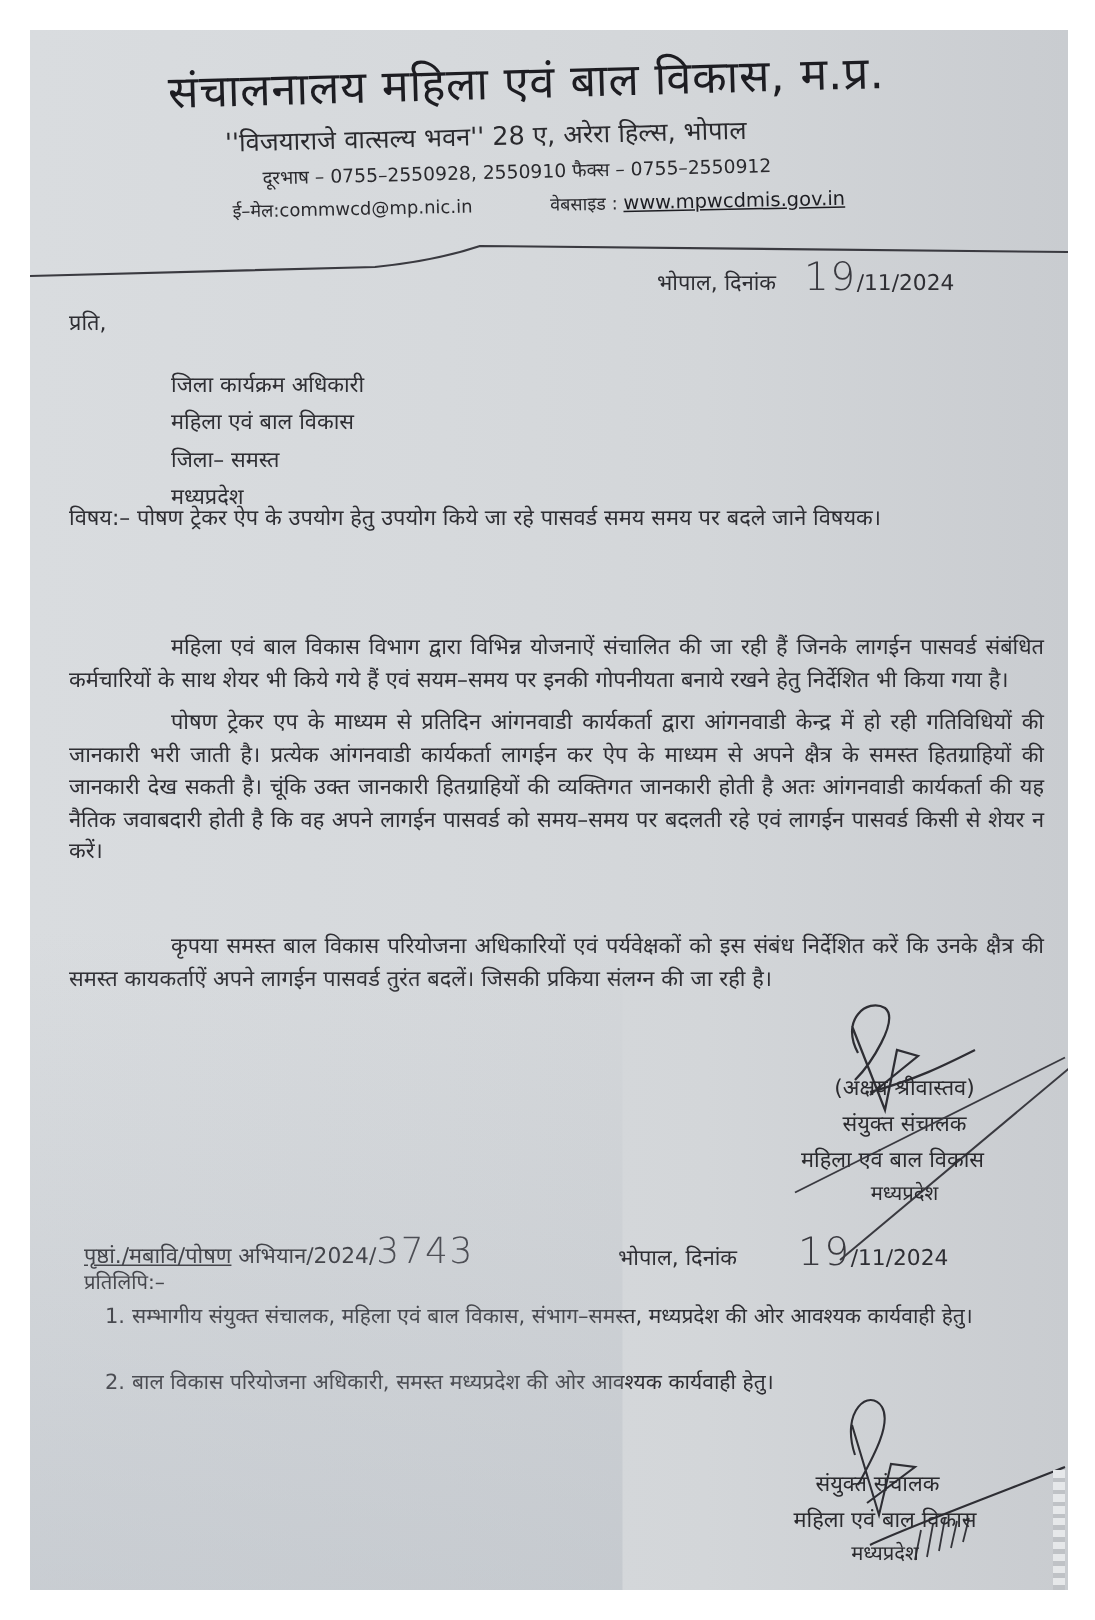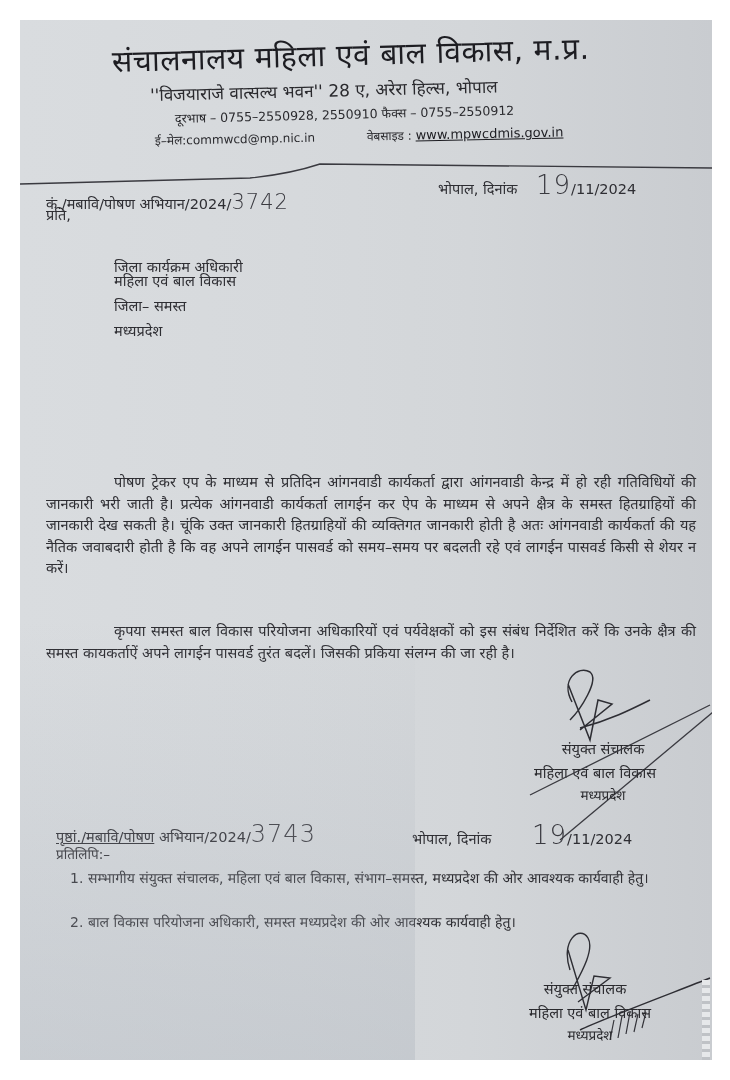--- a/index.html
+++ b/index.html
@@ -56,46 +56,51 @@
     <span>ई–मेल:commwcd@mp.nic.in</span>
     <span class="web">
       <span>वेबसाइड :</span>
       <a>www.mpwcdmis.gov.in</a>
     </span>
   </div>
   <svg class="abs sep-line" viewBox="0 0 692 50" preserveAspectRatio="none">
     <path d="M0 36 L230 30 Q 270 26 300 16 L692 20" stroke="#3a3a40" stroke-width="1.4" fill="none"></path>
   </svg>
 
-  <div class="abs ref body-text">
-    <span>कं./मबावि/पोषण अभियान/2024/</span><span class="hand">3742</span>
-  </div>
   <div class="abs date body-text">
     <span>भोपाल, दिनांक</span>
     <span class="hand" style="margin-left:14px;font-size:26px;">19</span><span>/11/2024</span>
   </div>
 
   <div class="abs prati body-text">प्रति,</div>
-  <div class="abs addr-line body-text" style="top:236px">जिला कार्यक्रम अधिकारी</div>
+  <div class="abs addr-line body-text" style="top:225px">जिला कार्यक्रम अधिकारी</div>
   <div class="abs addr-line body-text" style="top:250px">महिला एवं बाल विकास</div>
   <div class="abs addr-line body-text" style="top:275px">जिला– समस्त</div>
   <div class="abs addr-line body-text" style="top:300px">मध्यप्रदेश</div>
 
+  <div class="abs subject body-text">
+    <span>विषय:–</span>
+    <span>पोषण ट्रेकर ऐप के उपयोग हेतु उपयोग किये जा रहे पासवर्ड समय समय पर बदले जाने विषयक।</span>
+  </div>
 
+  <div class="abs para body-text" style="top:402px">
+    <span class="indent"></span><span>महिला एवं बाल विकास विभाग द्वारा विभिन्न योजनाऐं संचालित की जा रही हैं जिनके लागईन पासवर्ड संबंधित कर्मचारियों के साथ शेयर भी किये गये हैं एवं सयम–समय पर इनकी गोपनीयता बनाये रखने हेतु निर्देशित भी किया गया है।</span>
+  </div>
   <div class="abs para body-text" style="top:452px">
     <span class="indent"></span><span>पोषण ट्रेकर एप के माध्यम से प्रतिदिन आंगनवाडी कार्यकर्ता द्वारा आंगनवाडी केन्द्र में हो रही गतिविधियों की जानकारी भरी जाती है। प्रत्येक आंगनवाडी कार्यकर्ता लागईन कर ऐप के माध्यम से अपने क्षैत्र के समस्त हितग्राहियों की जानकारी देख सकती है। चूंकि उक्त जानकारी हितग्राहियों की व्यक्तिगत जानकारी होती है अतः आंगनवाडी कार्यकर्ता की यह नैतिक जवाबदारी होती है कि वह अपने लागईन पासवर्ड को समय–समय पर बदलती रहे एवं लागईन पासवर्ड किसी से शेयर न करें।</span>
   </div>
   <div class="abs para body-text" style="top:601px">
     <span class="indent"></span><span>कृपया समस्त बाल विकास परियोजना अधिकारियों एवं पर्यवेक्षकों को इस संबंध निर्देशित करें कि उनके क्षैत्र की समस्त कायकर्ताऐं अपने लागईन पासवर्ड तुरंत बदलें। जिसकी प्रकिया संलग्न की जा रही है।</span>
   </div>
 
   <svg class="scribble" style="left:530px;top:640px;width:180px;height:110px" viewBox="0 0 180 110">
     <path d="M22 42 C 10 20, 28 5, 40 12 C 50 20, 30 50, 20 60 M18 24 L40 80 L48 40 L62 44 L30 70 M30 68 C 60 60, 80 50, 100 40" stroke="#2e2e34" stroke-width="1.5" fill="none"></path>
     <path d="M10 180 L175 42" stroke="#3a3a40" stroke-width="1.3" fill="none"></path>
   </svg>
+  <div class="abs sig" style="left:498px;top:694px;width:170px">(अक्षय श्रीवास्तव)</div>
   <div class="abs sig" style="left:498px;top:718px;width:170px">संयुक्त संचालक</div>
   <div class="abs sig" style="left:470px;top:742px;width:210px">महिला एवं बाल विकास</div>
   <div class="abs sig" style="left:498px;top:766px;width:170px;font-size:13.5px">मध्यप्रदेश</div>
   <svg class="scribble" style="left:500px;top:680px;width:200px;height:100px" viewBox="0 0 200 100">
     <path d="M10 95 L190 5" stroke="#3a3a40" stroke-width="1.3" fill="none"></path>
   </svg>
 
   <div class="abs copy-ref body-text">
     <u>पृष्ठां./मबावि/पोषण</u><span> अभियान/2024/</span><span class="hand" style="font-size:24px">3743</span>
   </div>

